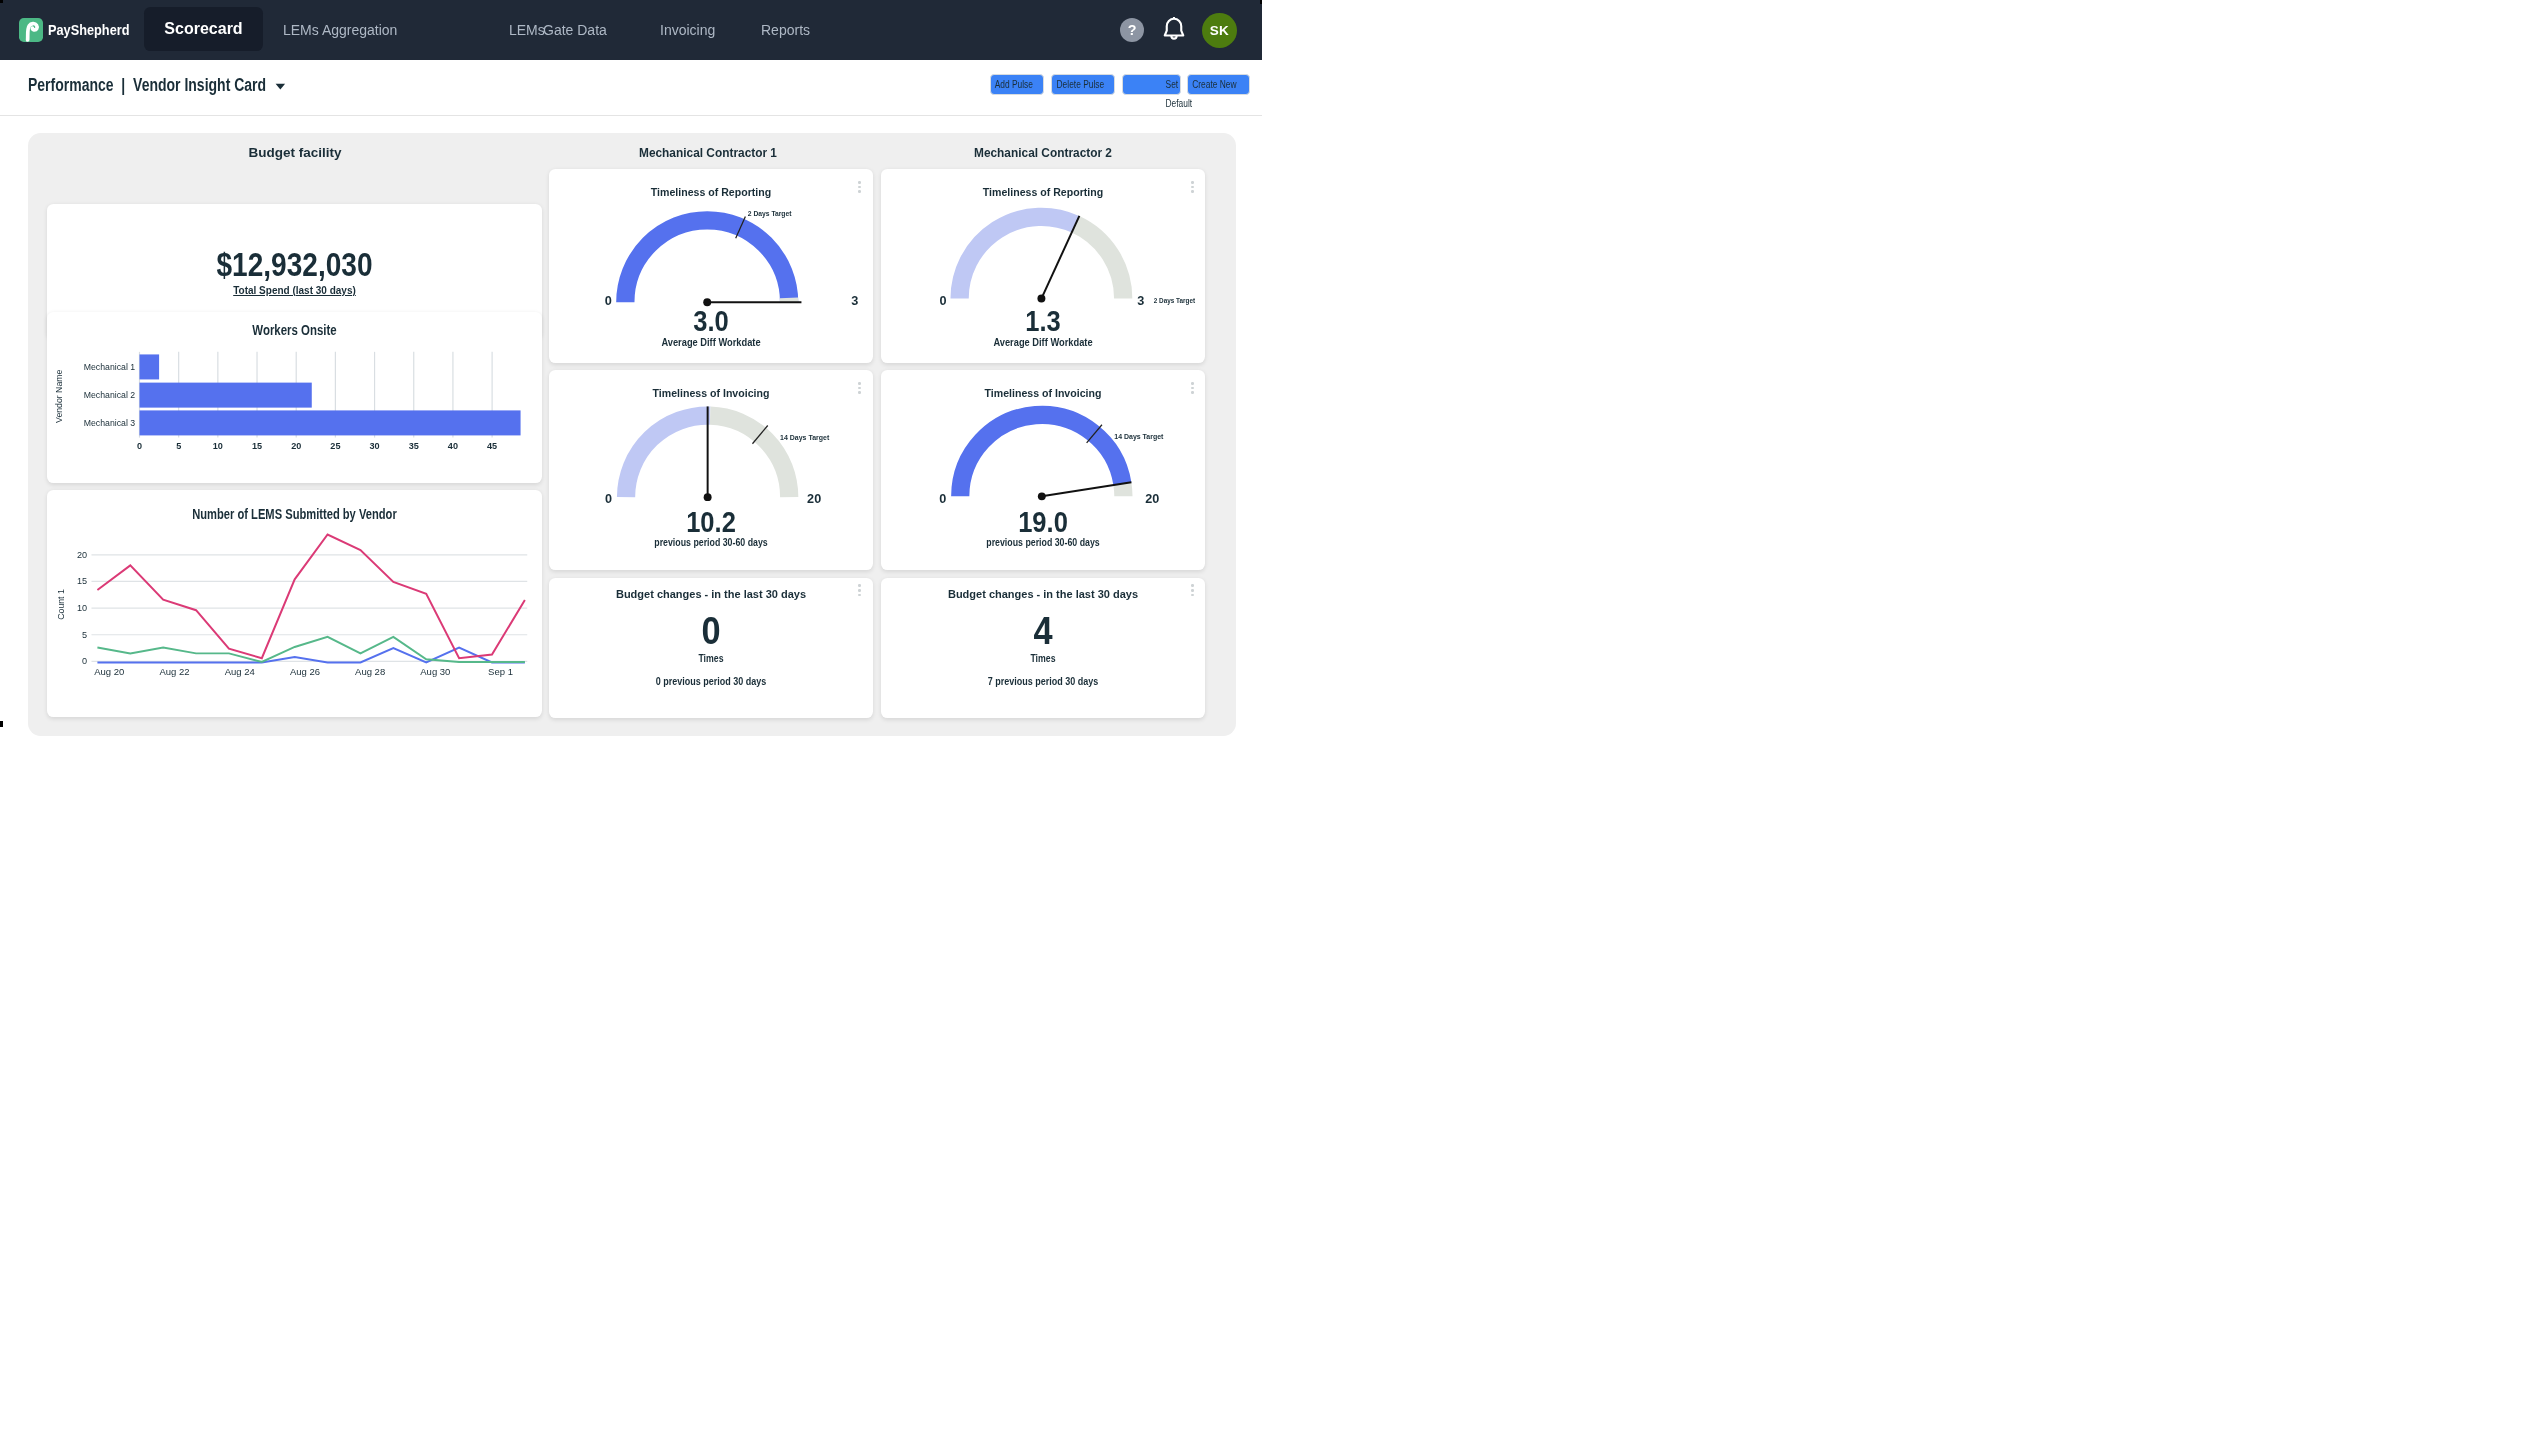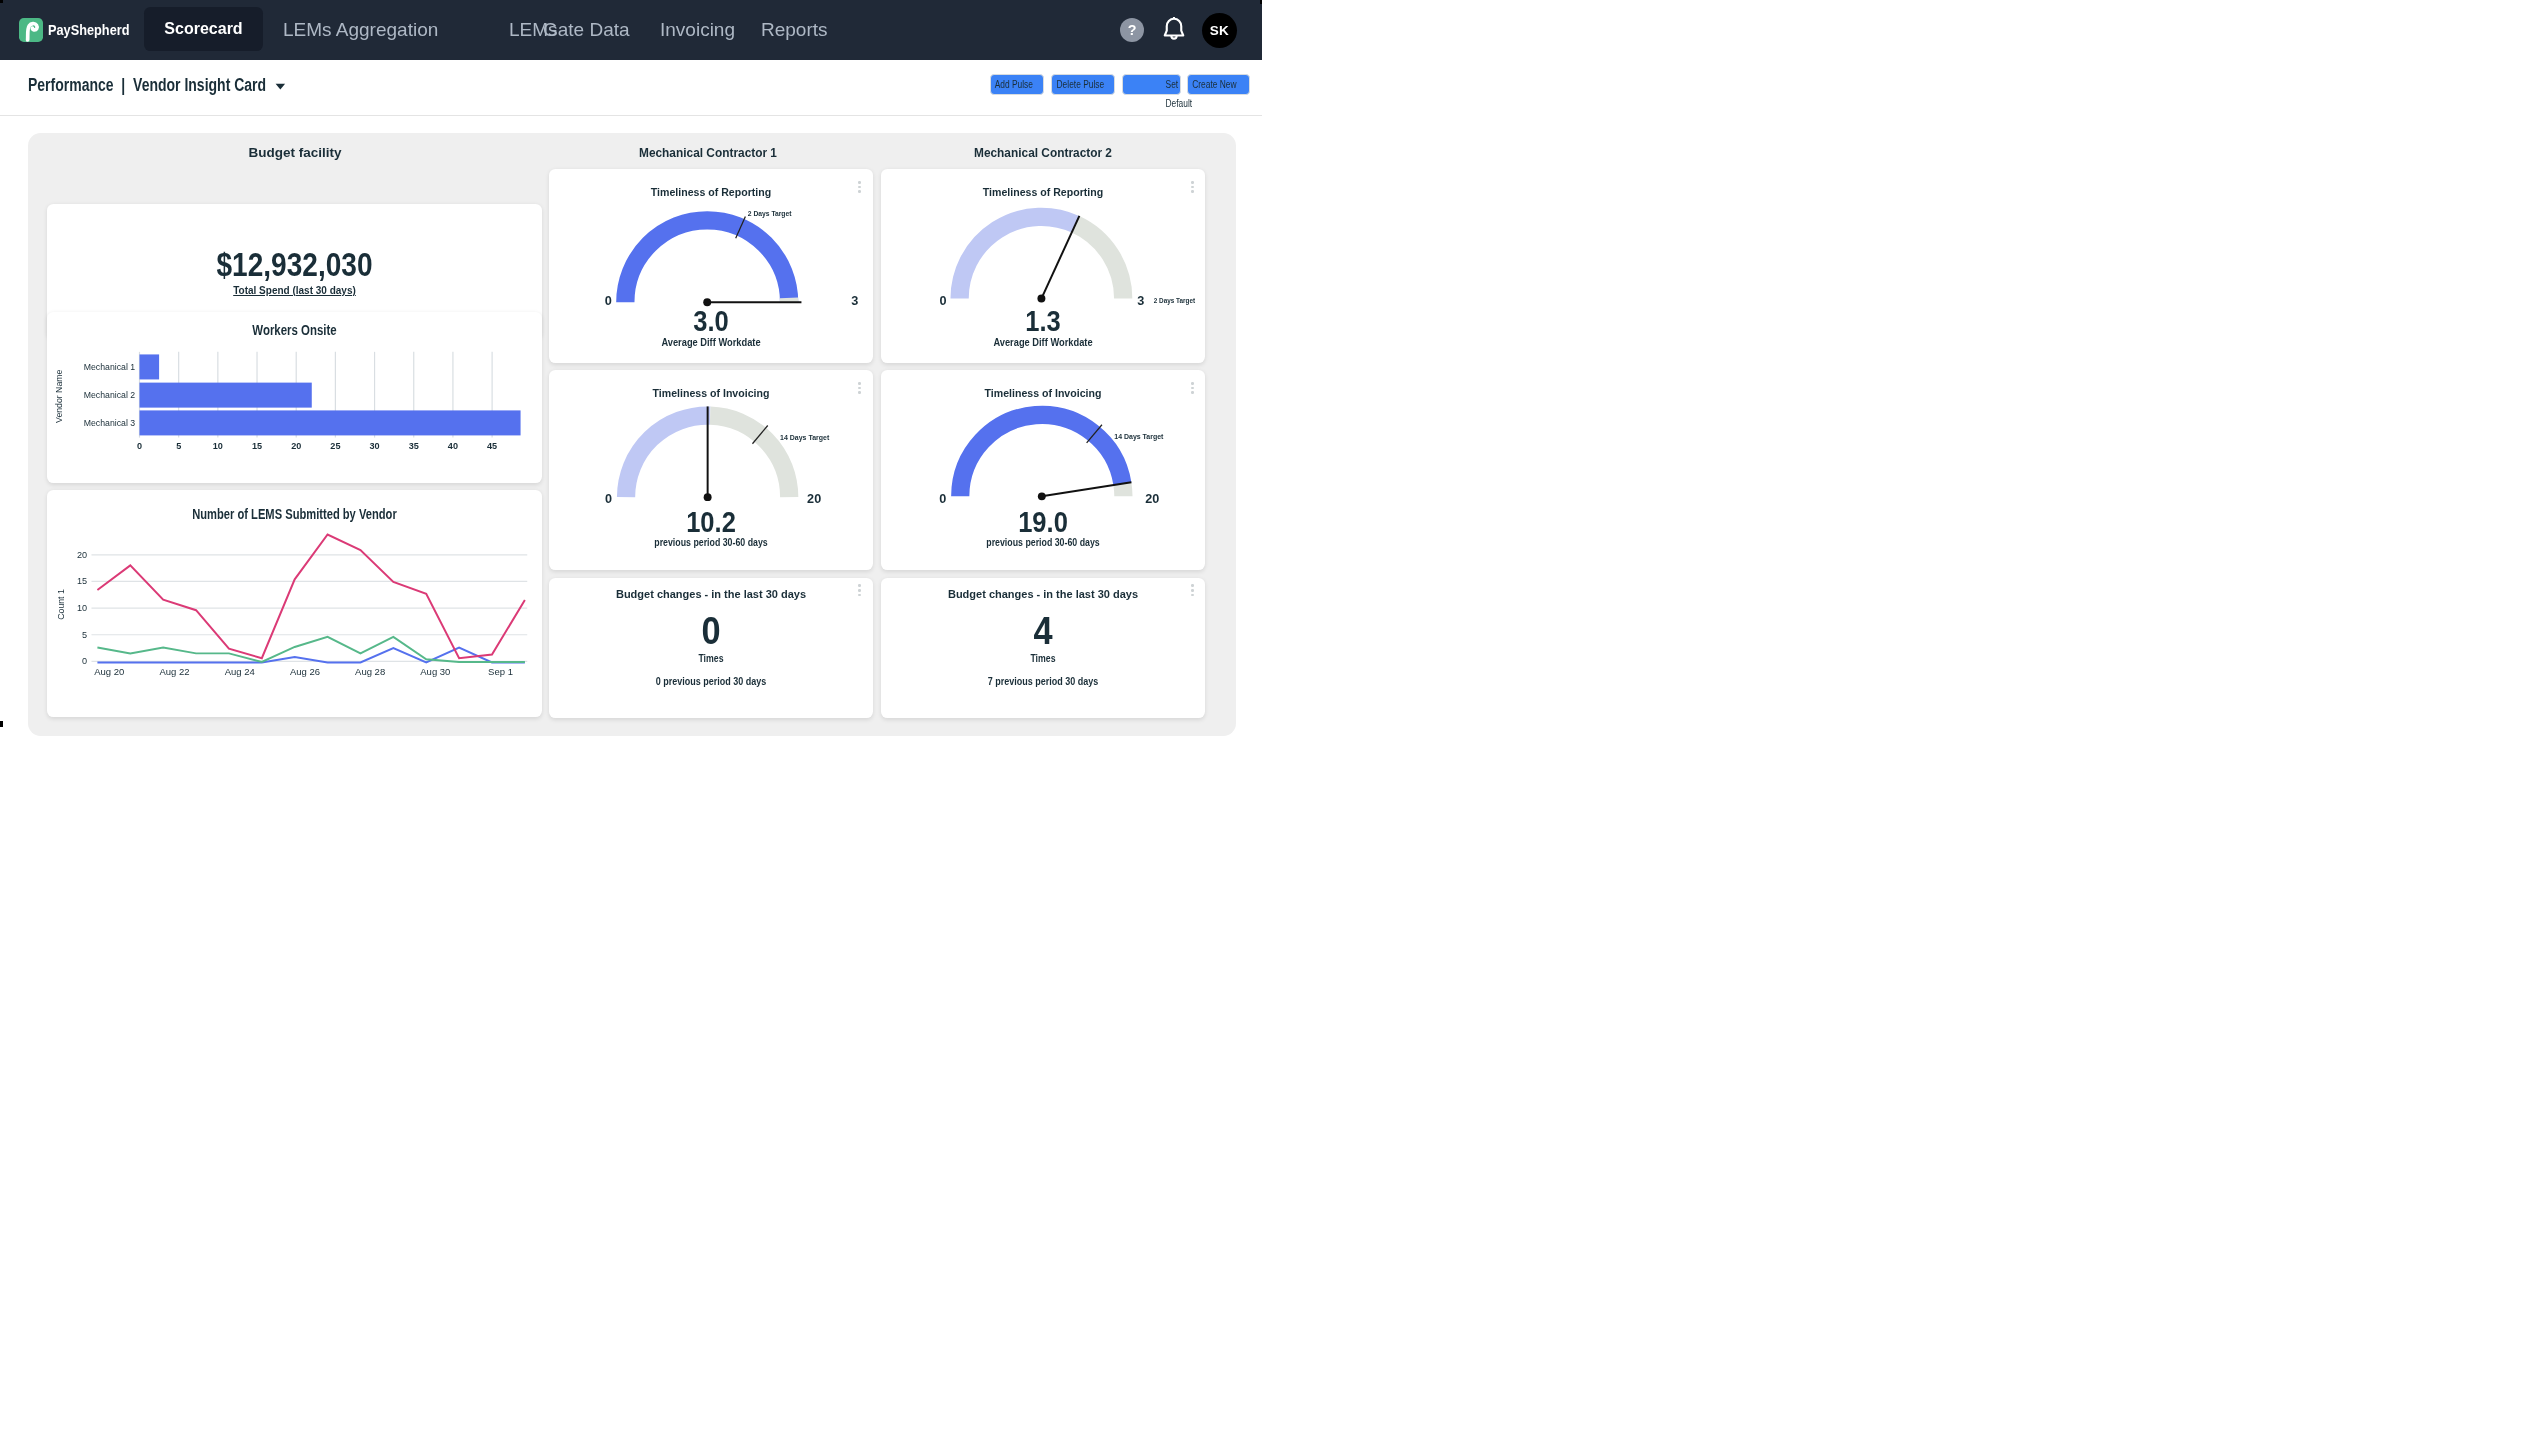--- a/index.html
+++ b/index.html
@@ -1,20 +1,20 @@
 <!DOCTYPE html>
 <html style="font-size:12.7px"><head>
 <meta charset="utf-8">
 <style>
 * { margin:0; padding:0; box-sizing:border-box; }
 html,body { width:1262px; height:726px; overflow:hidden; background:#fff;
   font-family:"Liberation Sans", sans-serif; }
 .abs { position:absolute; }
 #nav { position:absolute; left:0; top:0; width:1262px; height:60px; background:#202937; }
-.navlink { position:absolute; top:0; height:60px; line-height:60px; color:#aeb8c5; font-size:19px; }
+.navlink { position:absolute; top:0; height:60px; line-height:60px; color:#aeb8c5; font-size:14px; }
 #pill { position:absolute; left:144px; top:7.1px; width:119px; height:44px; background:#161d2a; border-radius:6.4px;
   color:#fff; font-size:16px; font-weight:bold; text-align:center; line-height:44px; }
 #brand { position:absolute; left:48px; top:0; height:60px; line-height:60px; color:#fff; font-size:15px; font-weight:bold; transform:scaleX(0.85); transform-origin:left center;}
 #subhdr { position:absolute; left:0; top:60px; width:1262px; height:56px; background:#fff; border-bottom:0.8px solid #e4e4e4; }
 #ptitle { position:absolute; left:28px; top:75px; font-size:17.5px; font-weight:600; color:#1a2e38; white-space:nowrap;
   transform:scaleX(0.8); transform-origin:left center; }
 .btn { position:absolute; top:74px; height:20.6px; background:#3b82f6; border:0.8px solid #d8dcdf; border-radius:4px;
   font-size:10px; font-weight:normal; color:#1a2e38; text-align:left; line-height:19px; }
 .btn span { display:inline-block; transform:scaleX(0.84); transform-origin:center; }
 #panel { position:absolute; left:28px; top:133px; width:1208px; height:603px; background:#efefef; border-radius:12.7px; }
@@ -38,21 +38,21 @@
   <div class="navlink" style="left:461px;margin-left:48px;">LEMs</div>
   <div class="navlink" style="left:543px;">Gate Data</div>
   <div class="navlink" style="left:660px;">Invoicing</div>
   <div class="navlink" style="left:761px;">Reports</div>
   <div class="abs" style="left:1120px;top:18px;width:24px;height:24px;border-radius:50%;background:#8d95a3;color:#fff;font-size:14.3px;font-weight:bold;text-align:center;line-height:24px;">?</div>
   <svg width="30" height="30" style="left:1159px; top:15px;" viewBox="0 0 24 24">
     <path d="M12 3 C 8.7 3 6.2 5.6 6.2 8.9 L 6.2 12.5 L 4.6 16.4 L 19.4 16.4 L 17.8 12.5 L 17.8 8.9 C 17.8 5.6 15.3 3 12 3 Z" fill="none" stroke="#fff" stroke-width="1.7" stroke-linejoin="round"></path>
     <path d="M9.9 16.8 a 2.1 2.1 0 0 0 4.2 0" fill="none" stroke="#fff" stroke-width="1.7"></path>
     <path d="M12 3 L 12 1.6" stroke="#fff" stroke-width="1.7"></path>
   </svg>
-  <div class="abs" style="left:1202px;top:12.7px;width:35px;height:35px;border-radius:50%;background:#000000;color:#fff;font-size:13.5px;font-weight:bold;text-align:center;line-height:35px;letter-spacing:0.4px;">SK</div>
+  <div class="abs" style="left:1202px;top:12.7px;width:35px;height:35px;border-radius:50%;background:#4d7c0f;color:#fff;font-size:13.5px;font-weight:bold;text-align:center;line-height:35px;letter-spacing:0.4px;">SK</div>
 </div>
 <div class="abs" style="left:0;top:0;width:3.2px;height:3.2px;background:#000;"></div>
 <div class="abs" style="left:1260px;top:0;width:2.4px;height:4px;background:#000;"></div>
 <div class="abs" style="left:0;top:721px;width:3.2px;height:5.6px;background:#000;"></div>
 <div id="subhdr"></div>
 <div id="ptitle">Performance&nbsp; | &nbsp;Vendor Insight Card</div>
 <svg width="12.7" height="8" style="left:274px;top:83px;" viewBox="0 0 16 10">
     <path d="M2 1 L 8 8 L 14 1 Z" fill="#1a2e38"></path>
   </svg>
 <div class="btn" style="left:990px; width:54px;"><span>Add Pulse</span></div>

